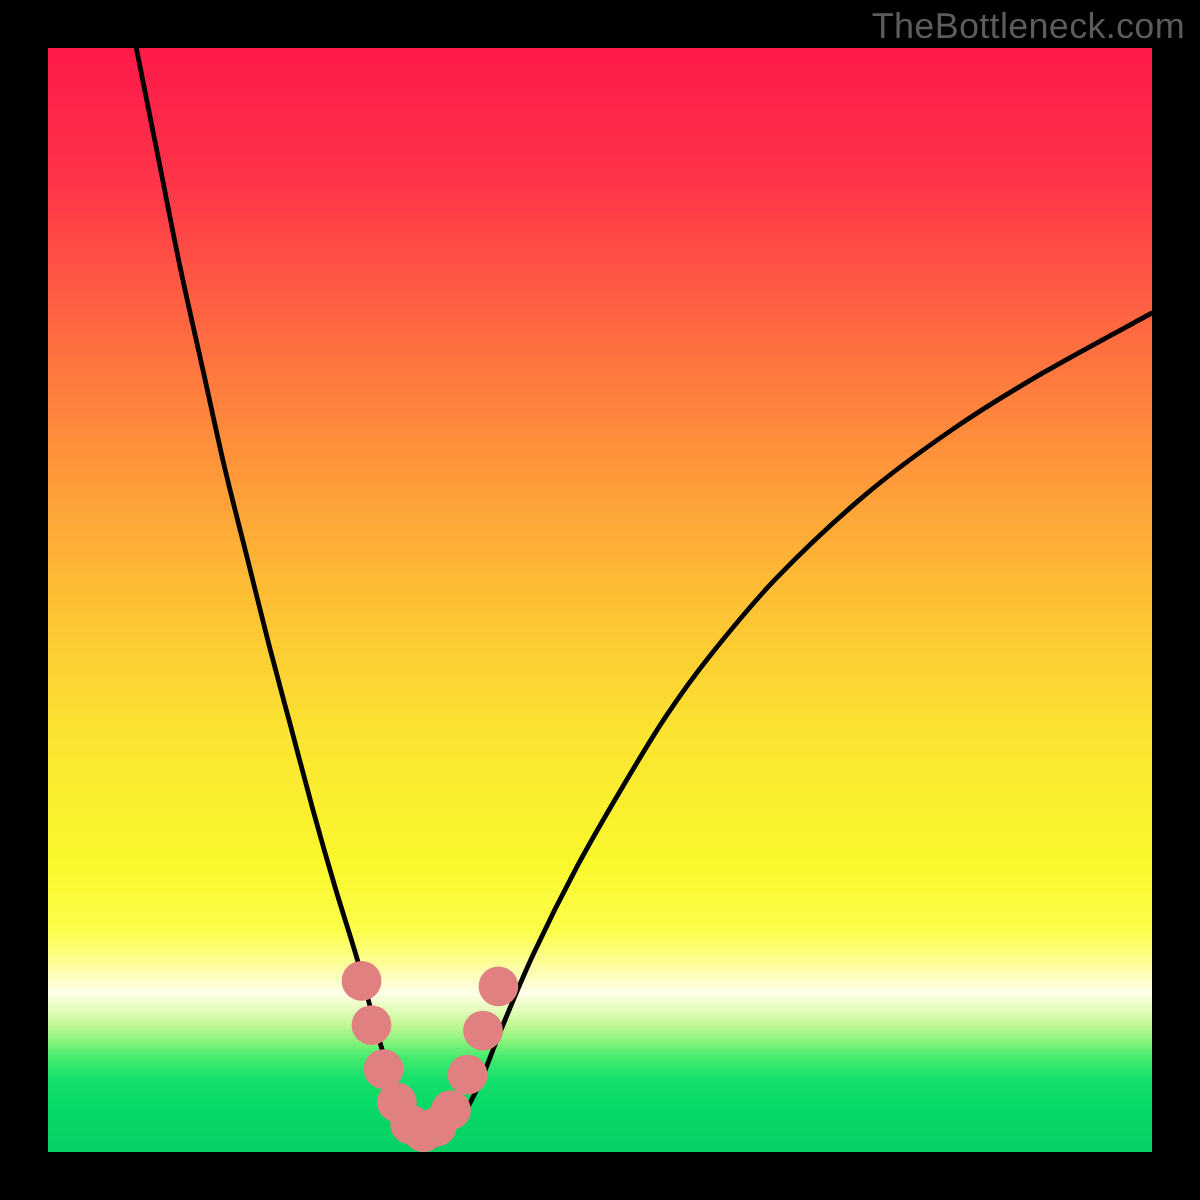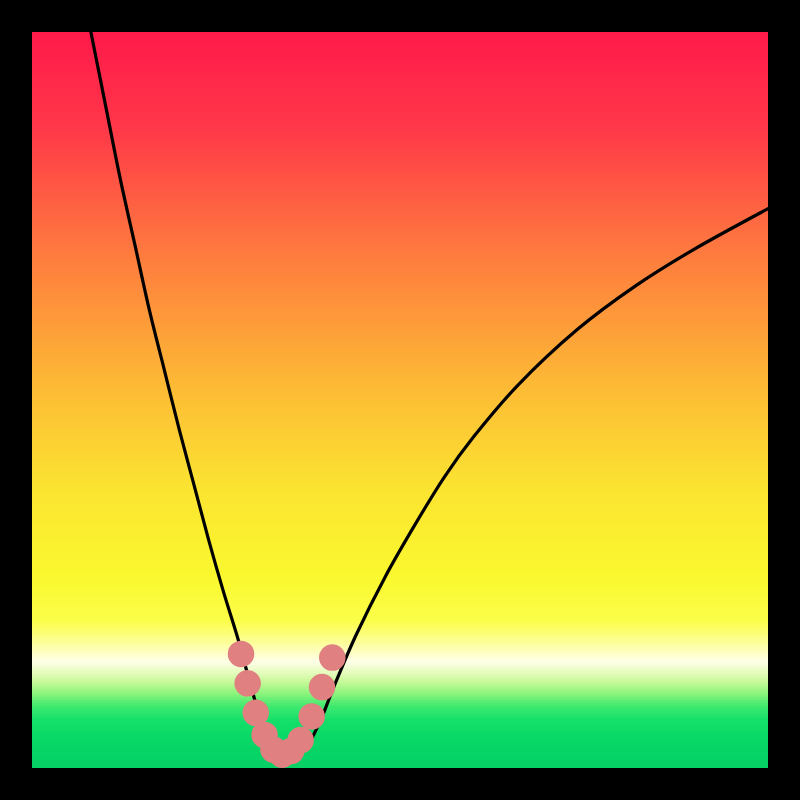--- a/index.html
+++ b/index.html
@@ -42,20 +42,21 @@
   }
   svg {
     position: absolute;
     top: 0; left: 0;
   }
 </style>
 </head>
 <body>
 
 <div class="frame">
+  <div class="watermark">TheBottleneck.com</div>
 
   <div class="plot" id="plot">
       <div class="band" style="top: 734px; height: 2.6px; background: rgb(5, 208, 100);"></div>
       <div class="band" style="top: 732px; height: 2.6px; background: rgb(5, 209, 100);"></div>
       <div class="band" style="top: 730px; height: 2.6px; background: rgb(5, 209, 100);"></div>
       <div class="band" style="top: 728px; height: 2.6px; background: rgb(5, 210, 100);"></div>
       <div class="band" style="top: 726px; height: 2.6px; background: rgb(6, 210, 101);"></div>
       <div class="band" style="top: 724px; height: 2.6px; background: rgb(6, 211, 101);"></div>
       <div class="band" style="top: 722px; height: 2.6px; background: rgb(6, 211, 101);"></div>
       <div class="band" style="top: 720px; height: 2.6px; background: rgb(6, 212, 101);"></div>

